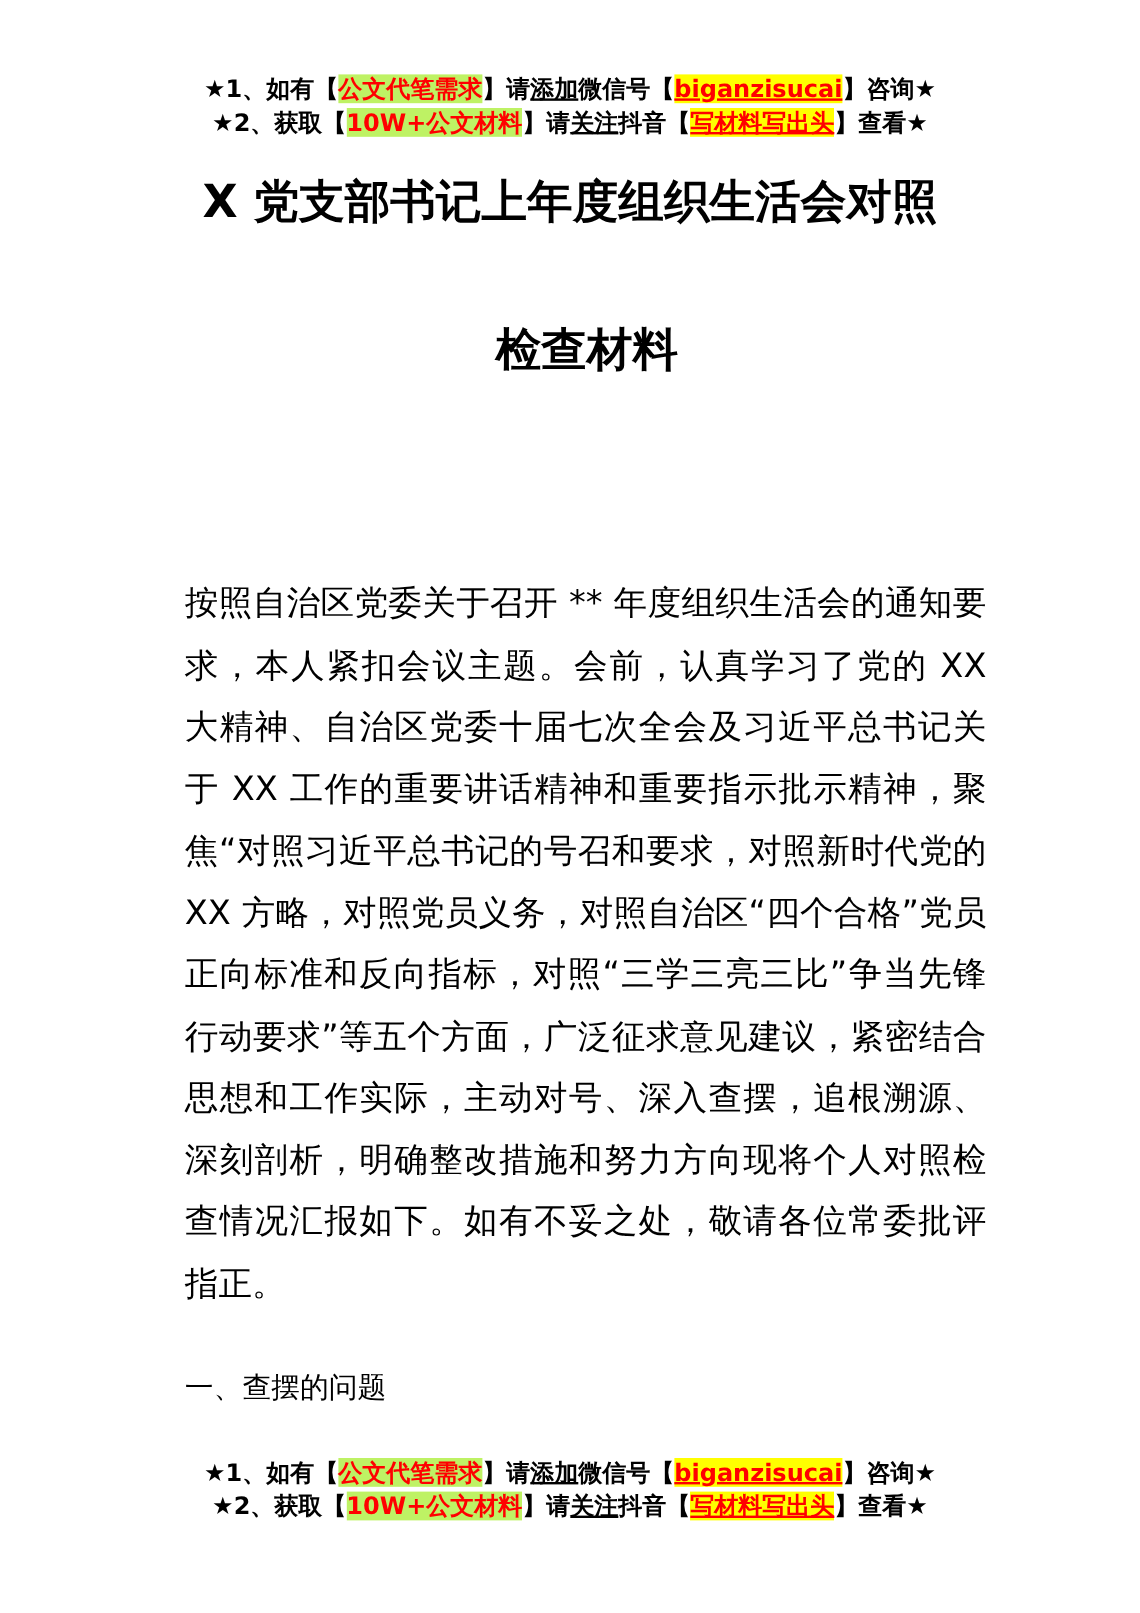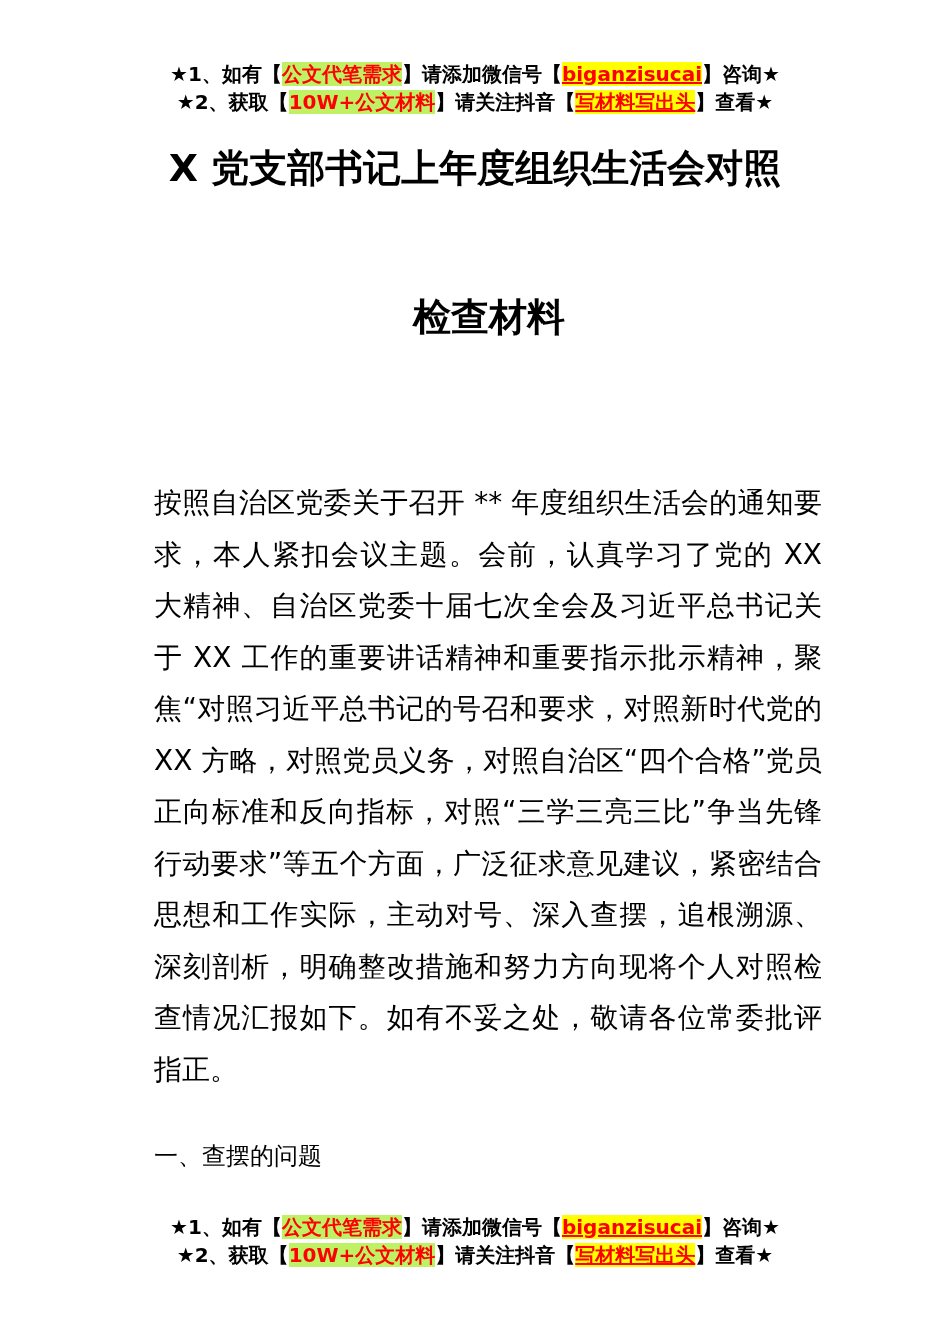--- a/index.html
+++ b/index.html
@@ -28,20 +28,21 @@
     white-space: nowrap;
     color: #000000;
   }
   .promo-header { top: 60px; }
   .promo-footer { top: 1213px; }
   .hl {
     color: #ff0000;
     background: #bef264;
   }
   .ul-black {
+    text-decoration: underline;
     text-decoration-color: #000000;
   }
   .hl-ul {
     color: #ff0000;
     background: #ffff00;
     text-decoration: underline;
     text-decoration-color: #ff0000;
     text-align: center;
   }
   
@@ -50,21 +51,21 @@
     left: 0;
     right: 0;
     margin: 0;
     text-align: center;
     font-size: 38px;
     font-weight: bold;
     line-height: 1.2;
     color: #000000;
   }
   .doc-title-1 { top: 146px; }
-  .doc-title-2 { top: 295px; margin-left: 28px; }
+  .doc-title-2 { top: 269px; margin-left: 28px; }
   
   .doc-body {
     position: absolute;
     top: 477px;
     left: 142px;
     width: 668px;
     font-size: 28px;
     line-height: 51.5px;
     color: #000000;
     font-weight: 400;

